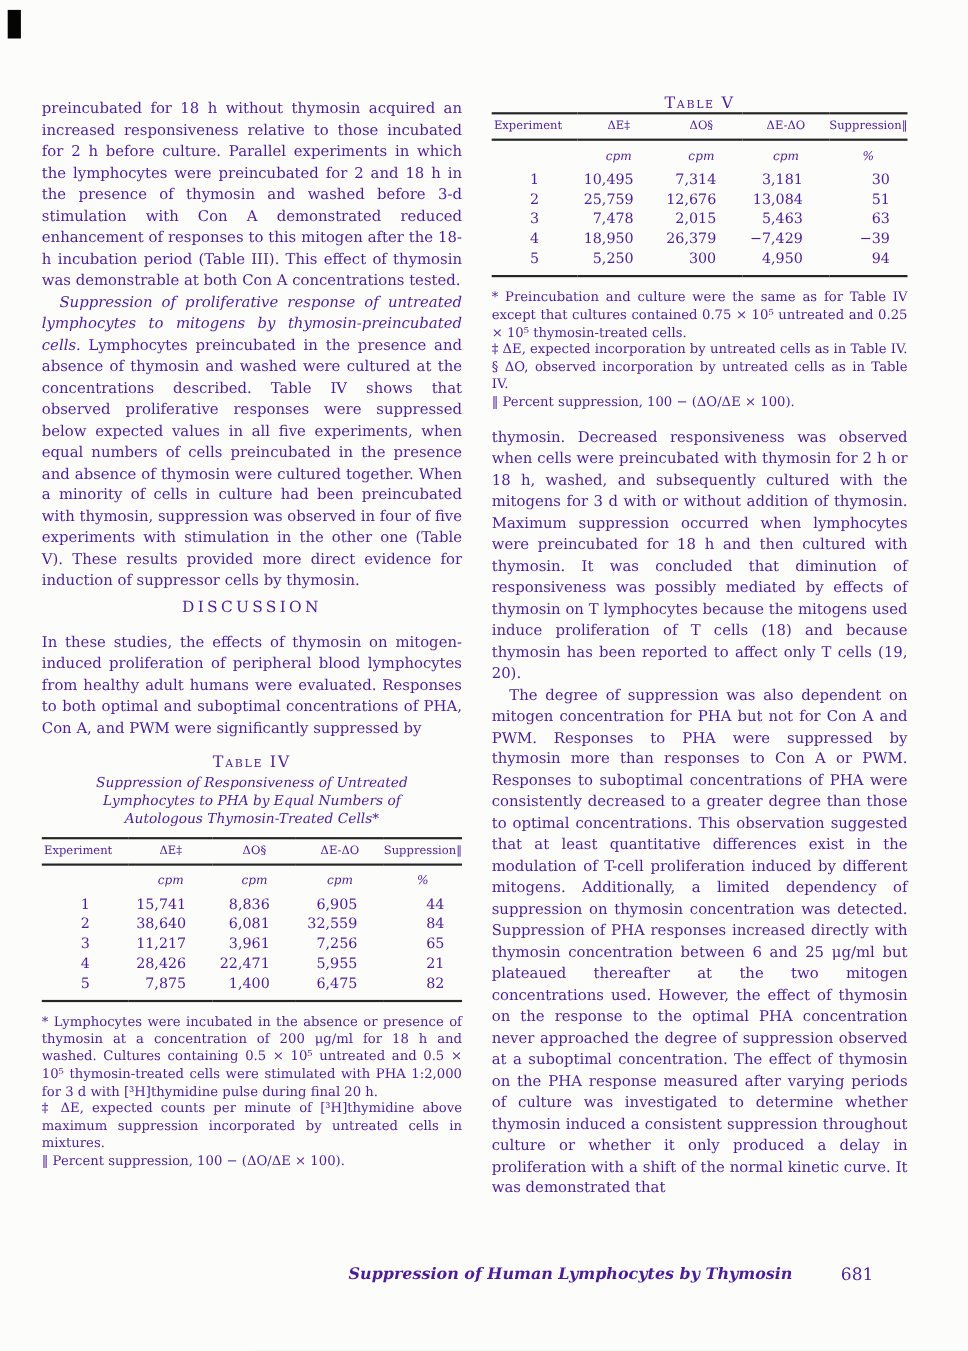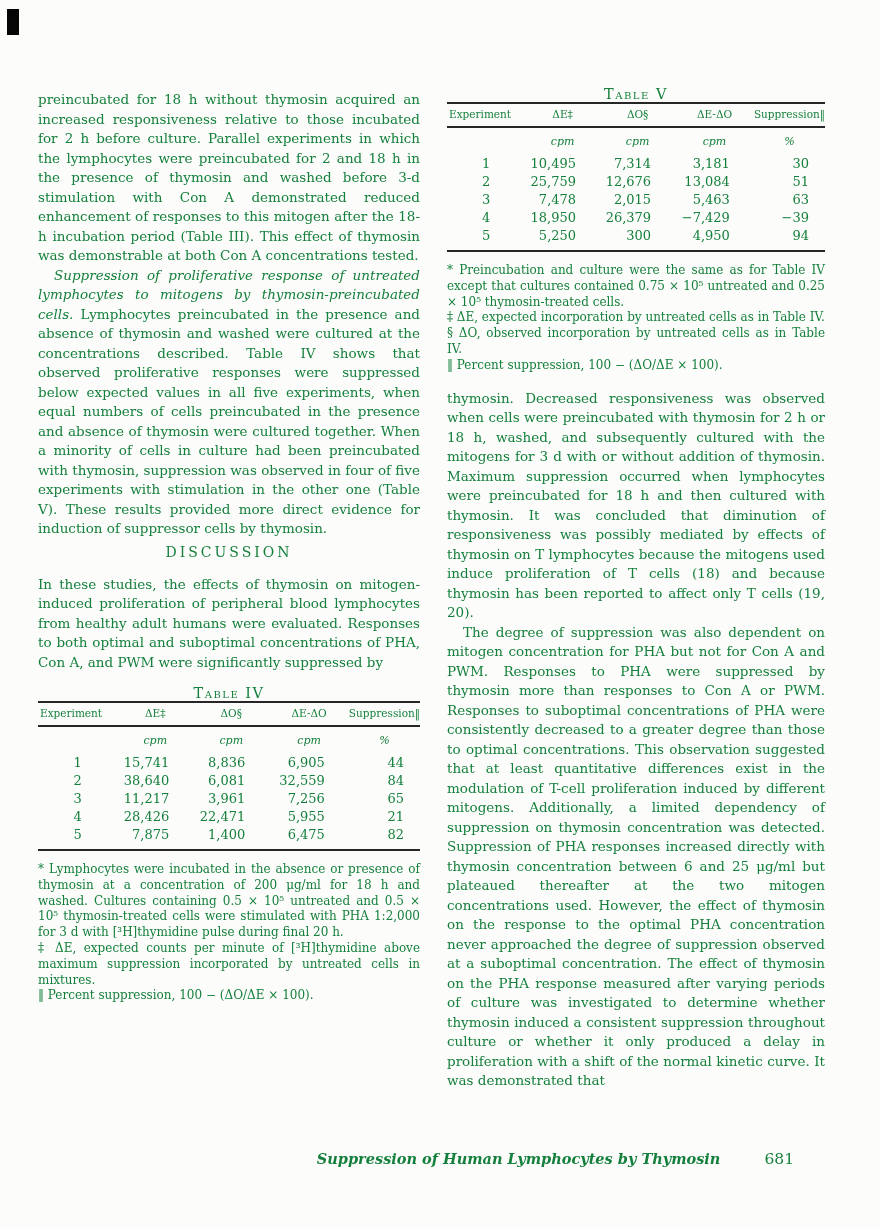--- a/index.html
+++ b/index.html
@@ -1,21 +1,21 @@
 <!DOCTYPE html>
 <html><head>
 <meta charset="utf-8">
 <style>
   html,body{margin:0;padding:0;background:#e9e9e5;}
   .page{
     position:relative;
     width:880px;height:1228px;
     background:#fcfcfa;
     font-family:"DejaVu Serif", serif;
-    color:#15803d;
+    color:#4c1d95;
     overflow:hidden;
   }
   .scan-artifact{position:absolute;left:7px;top:9px;width:12px;height:26px;background:#050505;}
   .col{position:absolute;text-align:justify;}
   .col-left{left:38px;top:90px;width:382px;}
   .col-right{left:447px;top:86px;width:378px;}
   .body-text{font-size:13.5px;line-height:19.5px;margin:0;text-align:justify;}
   .indent{text-indent:16px;}
   .ital{font-style:italic;}
   .section-heading{
@@ -62,20 +62,21 @@
   <div class="scan-artifact"></div>
 
   <div class="col col-left">
     <p class="body-text">preincubated for 18 h without thymosin acquired an increased responsiveness relative to those incubated for 2 h before culture. Parallel experiments in which the lymphocytes were preincubated for 2 and 18 h in the presence of thymosin and washed before 3-d stimulation with Con A demonstrated reduced enhancement of responses to this mitogen after the 18-h incubation period (Table III). This effect of thymosin was demonstrable at both Con A concentrations tested.</p>
     <p class="body-text indent"><span class="ital">Suppression of proliferative response of untreated lymphocytes to mitogens by thymosin-preincubated cells.</span><span> Lymphocytes preincubated in the presence and absence of thymosin and washed were cultured at the concentrations described. Table IV shows that observed proliferative responses were suppressed below expected values in all five experiments, when equal numbers of cells preincubated in the presence and absence of thymosin were cultured together. When a minority of cells in culture had been preincubated with thymosin, suppression was observed in four of five experiments with stimulation in the other one (Table V). These results provided more direct evidence for induction of suppressor cells by thymosin.</span></p>
     <h2 class="section-heading">DISCUSSION</h2>
     <p class="body-text">In these studies, the effects of thymosin on mitogen-induced proliferation of peripheral blood lymphocytes from healthy adult humans were evaluated. Responses to both optimal and suboptimal concentrations of PHA, Con A, and PWM were significantly suppressed by</p>
 
     <div class="table-block">
       <div class="tbl-label">Table IV</div>
+      <div class="tbl-title">Suppression of Responsiveness of Untreated Lymphocytes to PHA by Equal Numbers of Autologous Thymosin-Treated Cells*</div>
       <table class="data-table">
         <thead>
             <tr>
               <th class="col-0">Experiment</th>
               <th class="col-1">ΔE‡</th>
               <th class="col-2">ΔO§</th>
               <th class="col-3">ΔE-ΔO</th>
               <th class="col-4">Suppression‖</th>
             </tr>
           </thead>

